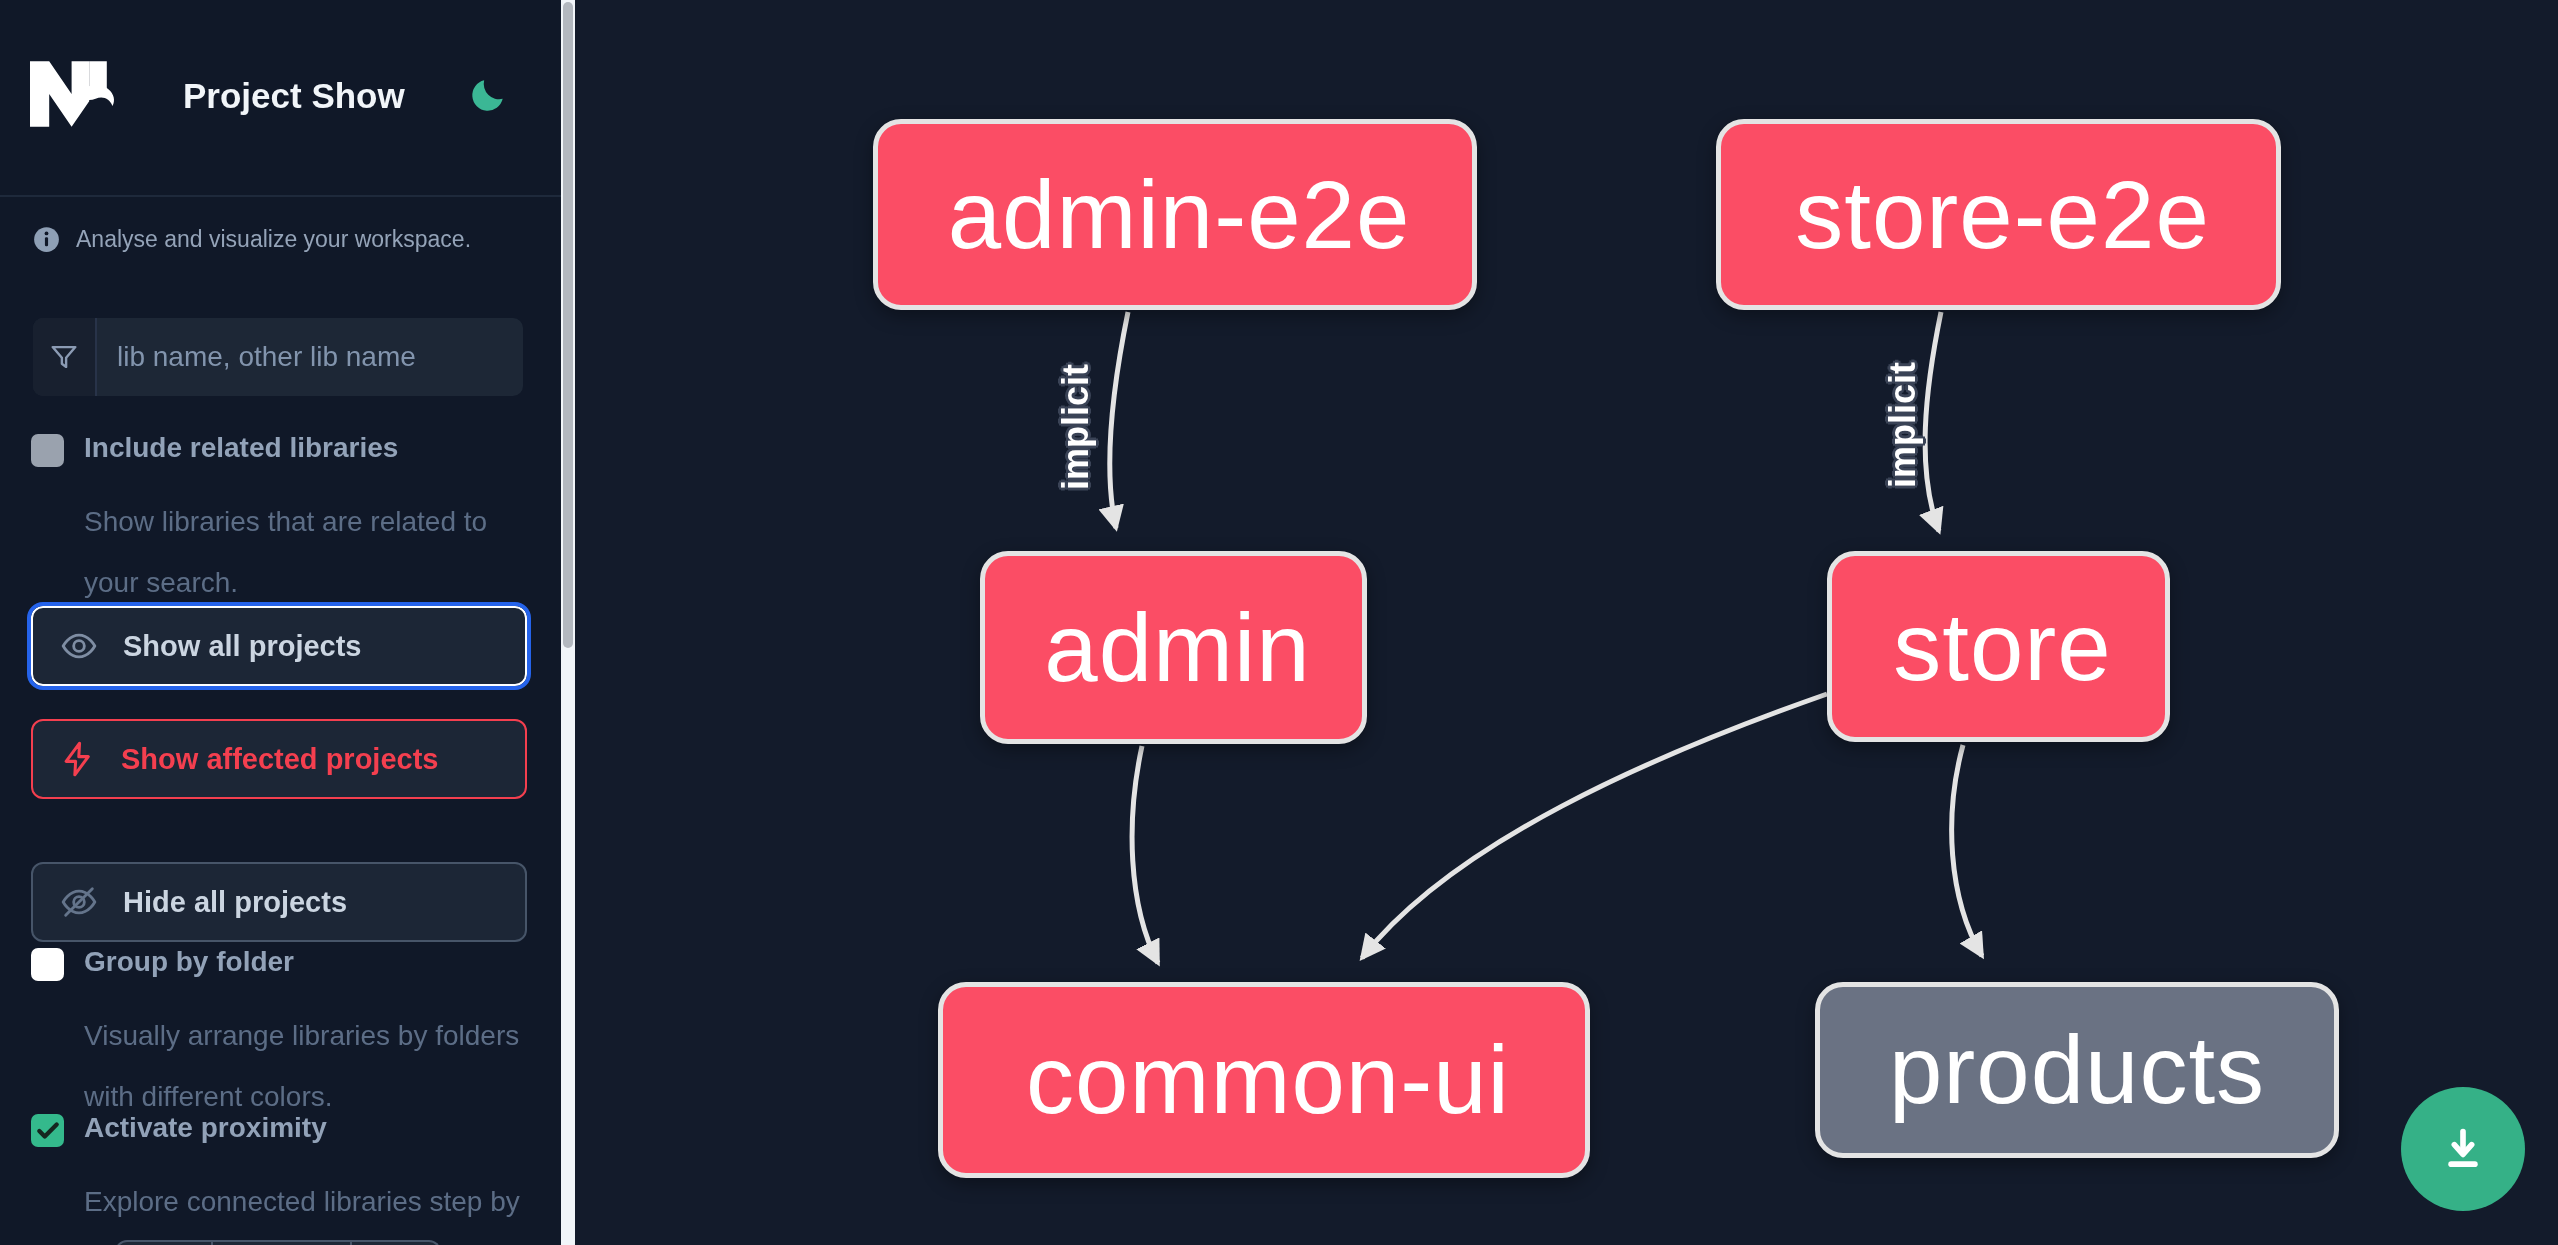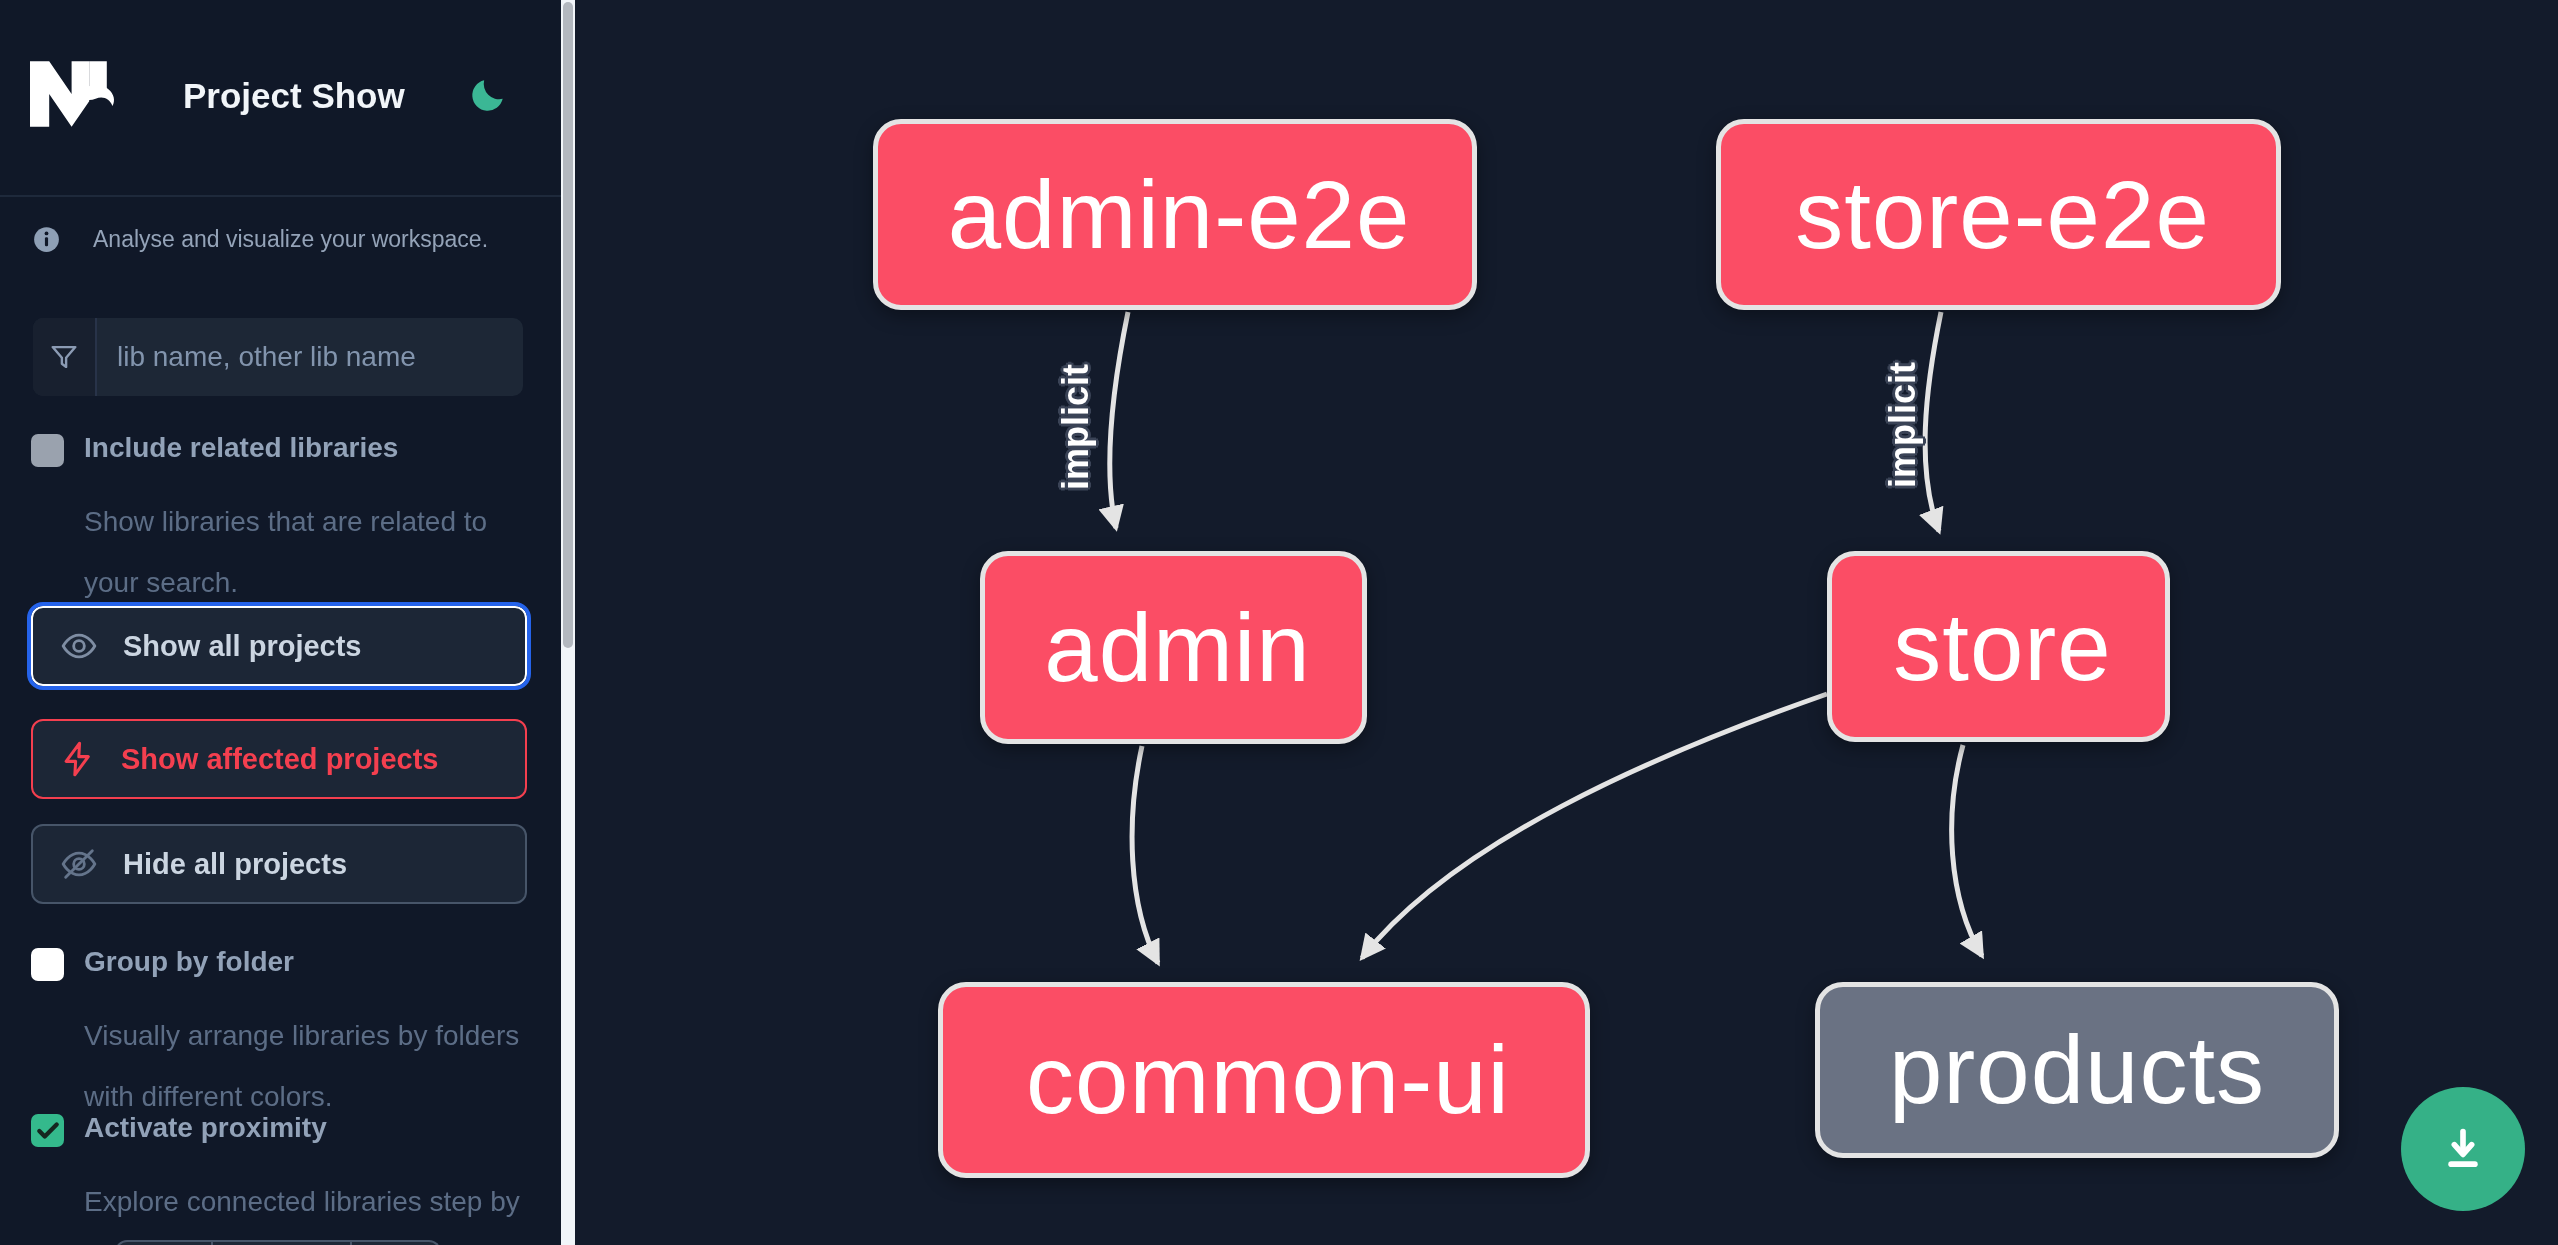--- a/index.html
+++ b/index.html
@@ -38,21 +38,21 @@
   .sidebar {
     position:absolute; left:0; top:0; width:561px; height:1245px;
     background:#101828; z-index:5;
   }
   .sb-header { position:absolute; left:0; top:0; width:561px; height:196px; }
   .nx-logo { position:absolute; left:30px; top:60px; }
   .app-title { position:absolute; left:183px; top:76px; font-size:35px; font-weight:bold; color:#f1f5f9; }
   .theme-toggle { position:absolute; left:466px; top:74px; width:44px; height:44px; background:none; border:none; cursor:pointer; }
   .sb-divider { position:absolute; left:0; top:195px; width:561px; height:2px; background:#1e293b; }
 
-  .tagline-row { position:absolute; left:33px; top:226px; display:flex; gap:33px; }
+  .tagline-row { position:absolute; left:33px; top:226px; display:flex; gap:16px; }
   .tagline { font-size:23px; color:#94a3b8; }
 
   .search-box {
     position:absolute; left:33px; top:318px; width:490px; height:78px;
     background:#1d2736; border-radius:10px; display:flex; overflow:hidden;
   }
   .search-icon-cell {
     width:64px; height:78px; background:#18202f; border-right:2px solid #283349;
     display:flex; align-items:center; justify-content:center; flex:none;
   }
@@ -186,21 +186,21 @@
     <span>Show all projects</span>
   </button>
 
   <button class="sb-btn affected-btn" style="top:719px;">
     <svg width="38" height="38" viewBox="0 0 24 24" fill="none" stroke="#f43f4f" stroke-width="1.9" stroke-linecap="round" stroke-linejoin="round">
       <path d="M13 2 L4.5 13.5 h6 L10 22 l8.5 -11.5 h-6 z"></path>
     </svg>
     <span>Show affected projects</span>
   </button>
 
-  <button class="sb-btn" style="top:824px;">
+  <button class="sb-btn" style="top:862px;">
     <svg width="40" height="40" viewBox="0 0 24 24" fill="none" stroke="#64748b" stroke-width="1.7" stroke-linecap="round" stroke-linejoin="round">
       <path d="M2.5 12 s3.5 -6.5 9.5 -6.5 9.5 6.5 9.5 6.5 -3.5 6.5 -9.5 6.5 -9.5 -6.5 -9.5 -6.5 z"></path>
       <circle cx="12" cy="12" r="3.2"></circle>
       <line x1="4" y1="20" x2="20" y2="4"></line>
     </svg>
     <span>Hide all projects</span>
   </button>
 
   <div class="option" style="top:946px;">
     <div class="checkbox white"></div>

